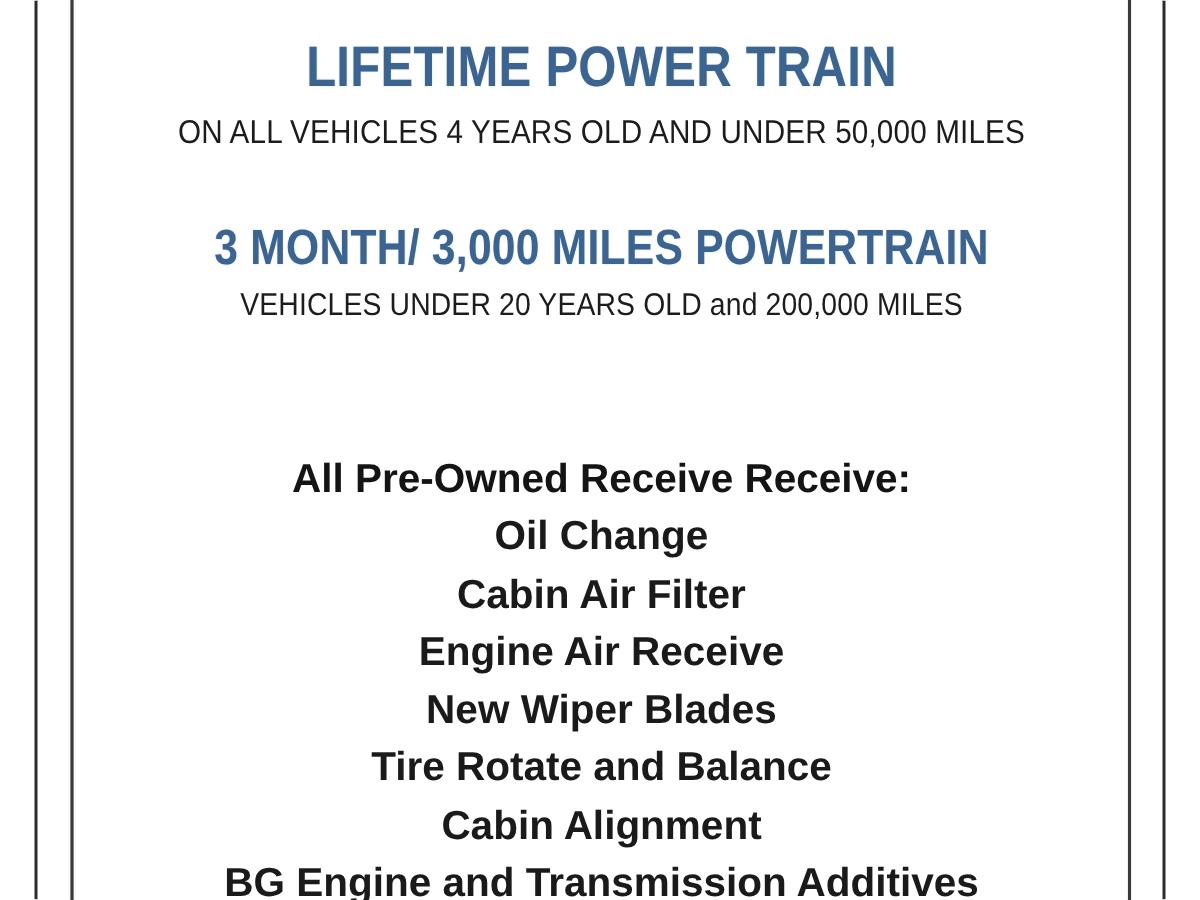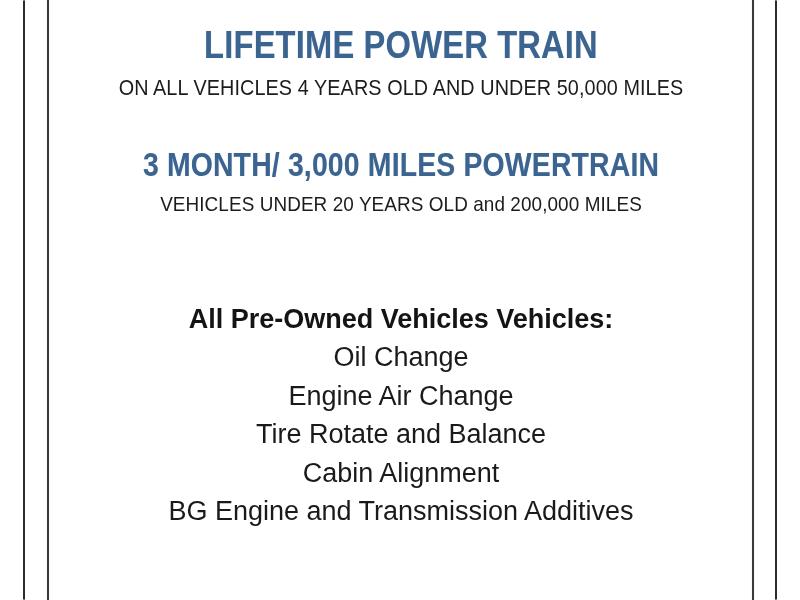--- a/index.html
+++ b/index.html
@@ -97,21 +97,21 @@
     font-family: "Liberation Sans", sans-serif;
     font-weight: bold;
     font-size: 27px;
     line-height: 38px;
     white-space: nowrap;
   }
 
   .service-item {
     color: #1a1a1a;
     font-family: "Liberation Sans", sans-serif;
-    font-weight: normal;
+    font-weight: bold;
     font-size: 27px;
     line-height: 38.5px;
     white-space: nowrap;
   }
 </style>
 </head>
 <body>
 
 <div id="page">
 
@@ -126,22 +126,24 @@
       <div class="headline">LIFETIME POWER TRAIN</div>
       <div class="subline">ON ALL VEHICLES 4 YEARS OLD AND UNDER 50,000 MILES</div>
     </div>
 
     <div class="warranty-block" id="block-2">
       <div class="headline">3 MONTH/ 3,000 MILES POWERTRAIN</div>
       <div class="subline">VEHICLES UNDER 20 YEARS OLD and 200,000 MILES</div>
     </div>
 
     <div id="services">
-      <div class="services-title">All Pre-Owned Vehicles Vehicles:</div>
+      <div class="services-title">All Pre-Owned Receive Receive:</div>
       <div class="service-item">Oil Change</div>
-      <div class="service-item">Engine Air Change</div>
+      <div class="service-item">Cabin Air Filter</div>
+      <div class="service-item">Engine Air Receive</div>
+      <div class="service-item">New Wiper Blades</div>
       <div class="service-item">Tire Rotate and Balance</div>
       <div class="service-item">Cabin Alignment</div>
       <div class="service-item">BG Engine and Transmission Additives</div>
     </div>
 
   </div>
 </div>
 
 </body></html>

